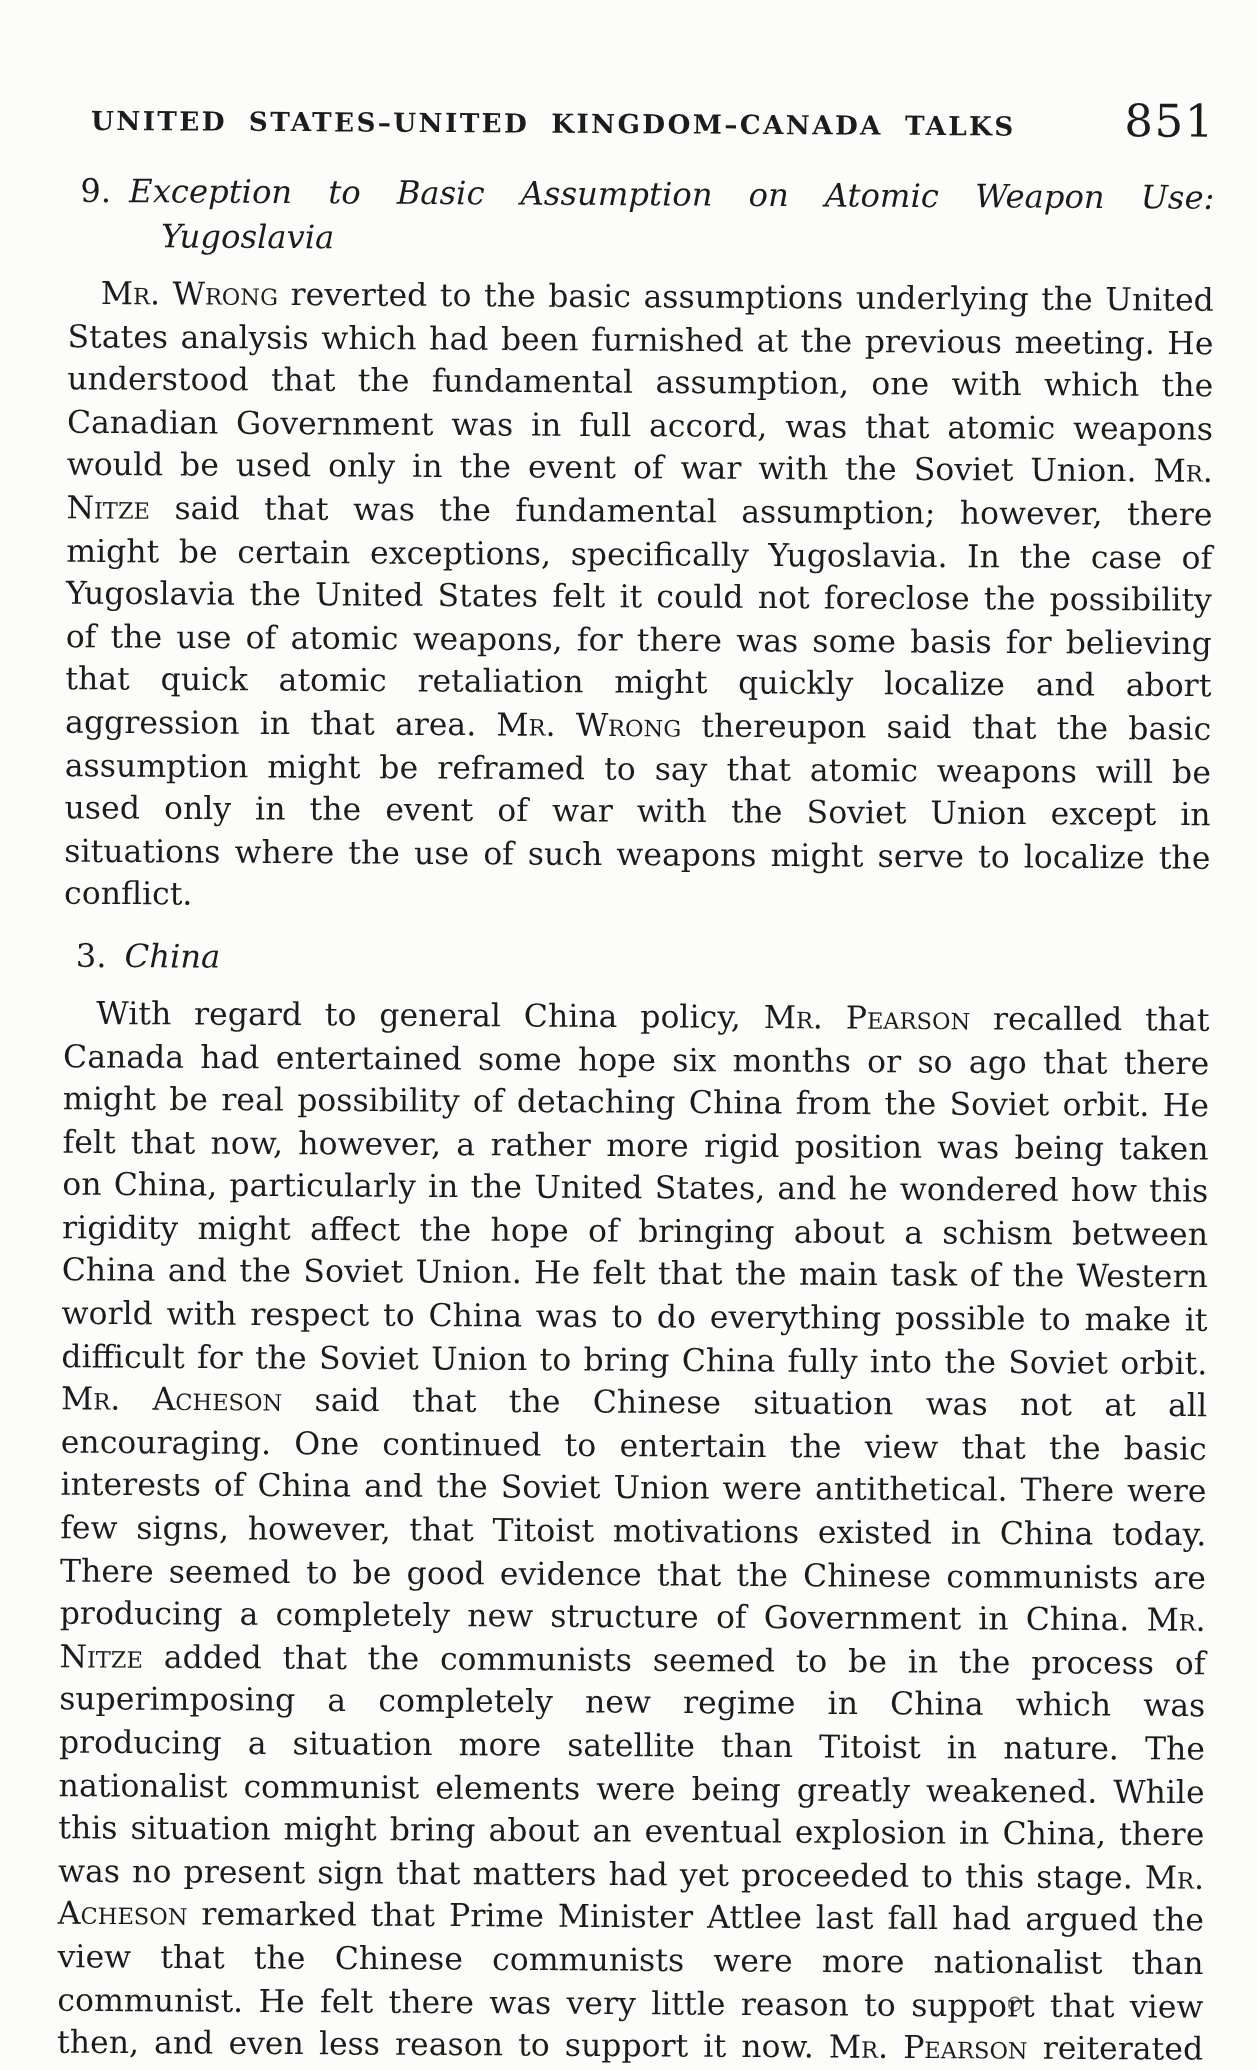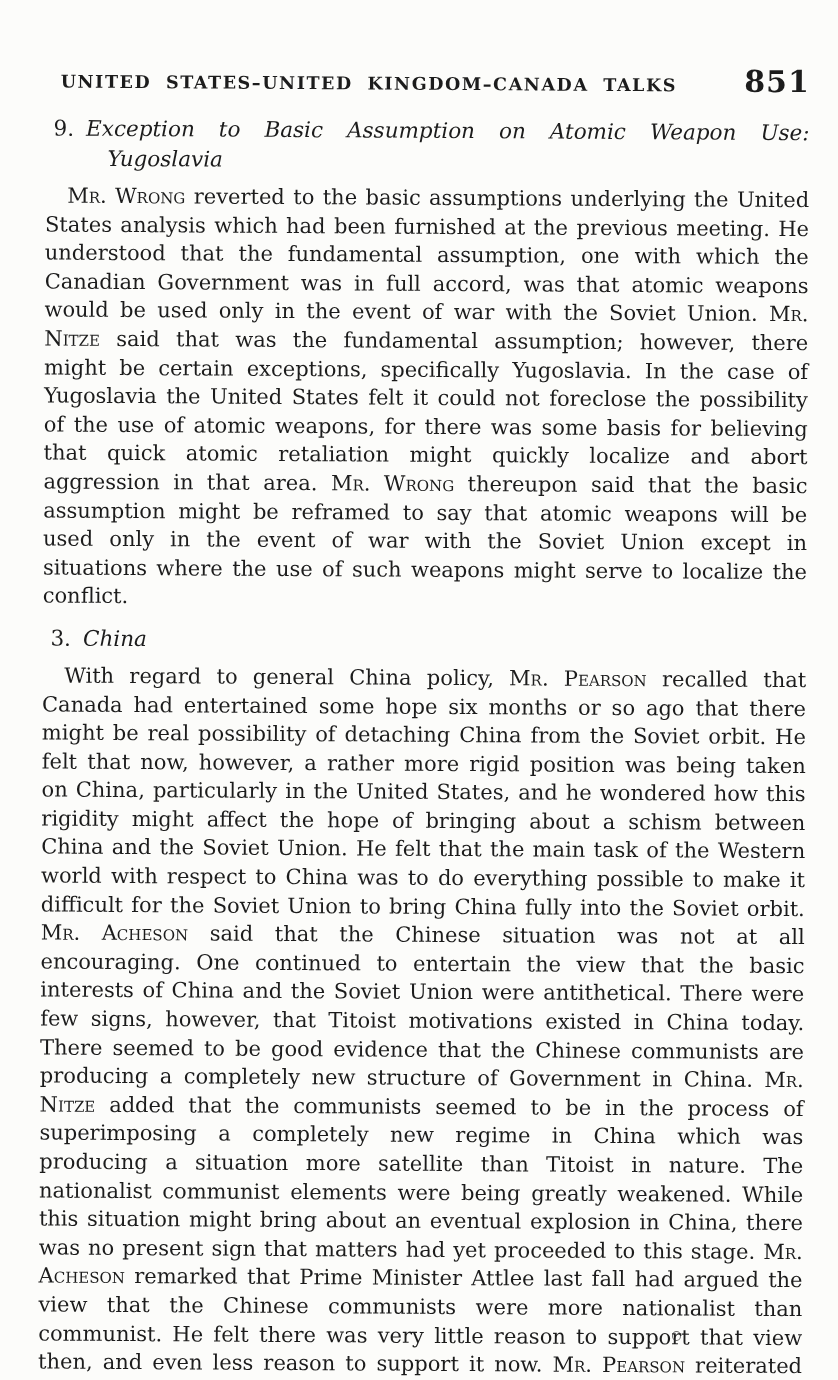--- a/index.html
+++ b/index.html
@@ -41,21 +41,20 @@
     letter-spacing: 1.6px;
     word-spacing: 7px;
     white-space: nowrap;
   }
   .page-number {
     position: absolute;
     right: 0px;
     top: -4px;
     font-size: 30px;
     letter-spacing: 1px;
-    font-weight: bold;
   }
   .sec-head {
     display: flex;
     font-size: 21.5px;
     line-height: 30px;
     margin: 4px 0 0 8px;
   }
   .sec-num {
     flex: none;
     padding-right: 12px;

